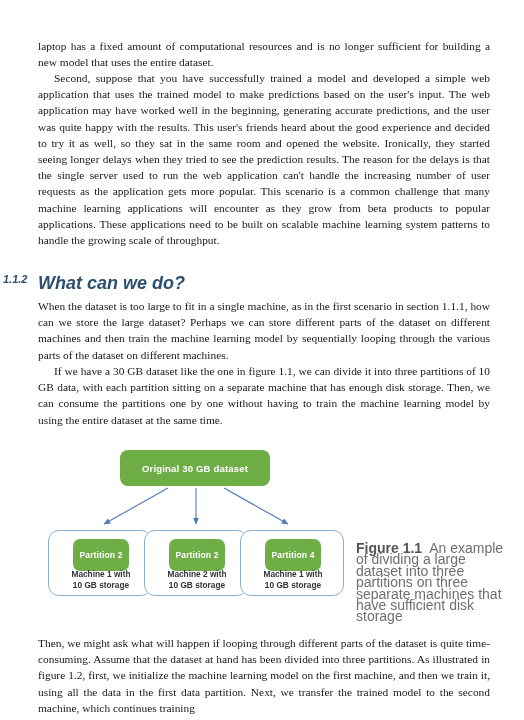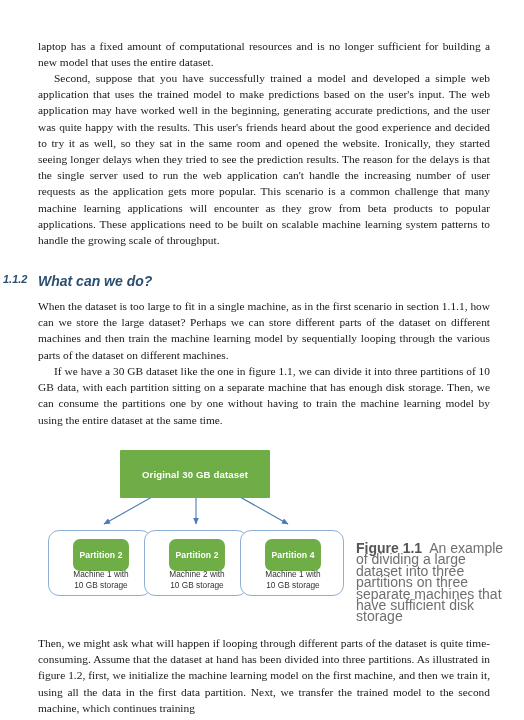--- a/index.html
+++ b/index.html
@@ -85,21 +85,21 @@
     font-weight: bold;
     font-style: italic;
     color: #2c4f70;
   }
   .sec-num {
     left: 3px;
     font-size: 11px;
   }
   .sec-title {
     left: 38px;
-    font-size: 14px;
+    font-size: 18px;
   }
 
   
   .figure {
     position: absolute;
     left: 0;
     top: 440px;
     width: 524px;
     height: 170px;
   }
@@ -112,23 +112,23 @@
     color: #ffffff;
     display: flex;
     align-items: center;
     justify-content: center;
     text-align: center;
   }
   .node-root {
     left: 120px;
     top: 10px;
     width: 150px;
-    height: 48px;
+    height: 36px;
     background: #6fad46;
-    border-radius: 1px;
+    border-radius: 8px;
     font-size: 9.6px;
     font-weight: bold;
     letter-spacing: 0.15px;
   }
   .node-part {
     width: 56px;
     height: 32px;
     background: #6fad46;
     border-radius: 7px;
     font-size: 8.6px;
@@ -147,20 +147,21 @@
   .machine-label {
     position: absolute;
     left: 0;
     width: 104px;
     top: 38px;
     text-align: center;
     font-family: "Liberation Sans", sans-serif;
     font-size: 8.3px;
     line-height: 10.6px;
     color: #333333;
+    font-weight: bold;
   }
 
   
   .caption {
     position: absolute;
     left: 356px;
     top: 543px;
     width: 150px;
     font-family: Liberation Sans, sans-serif;
     font-size: 14px;

